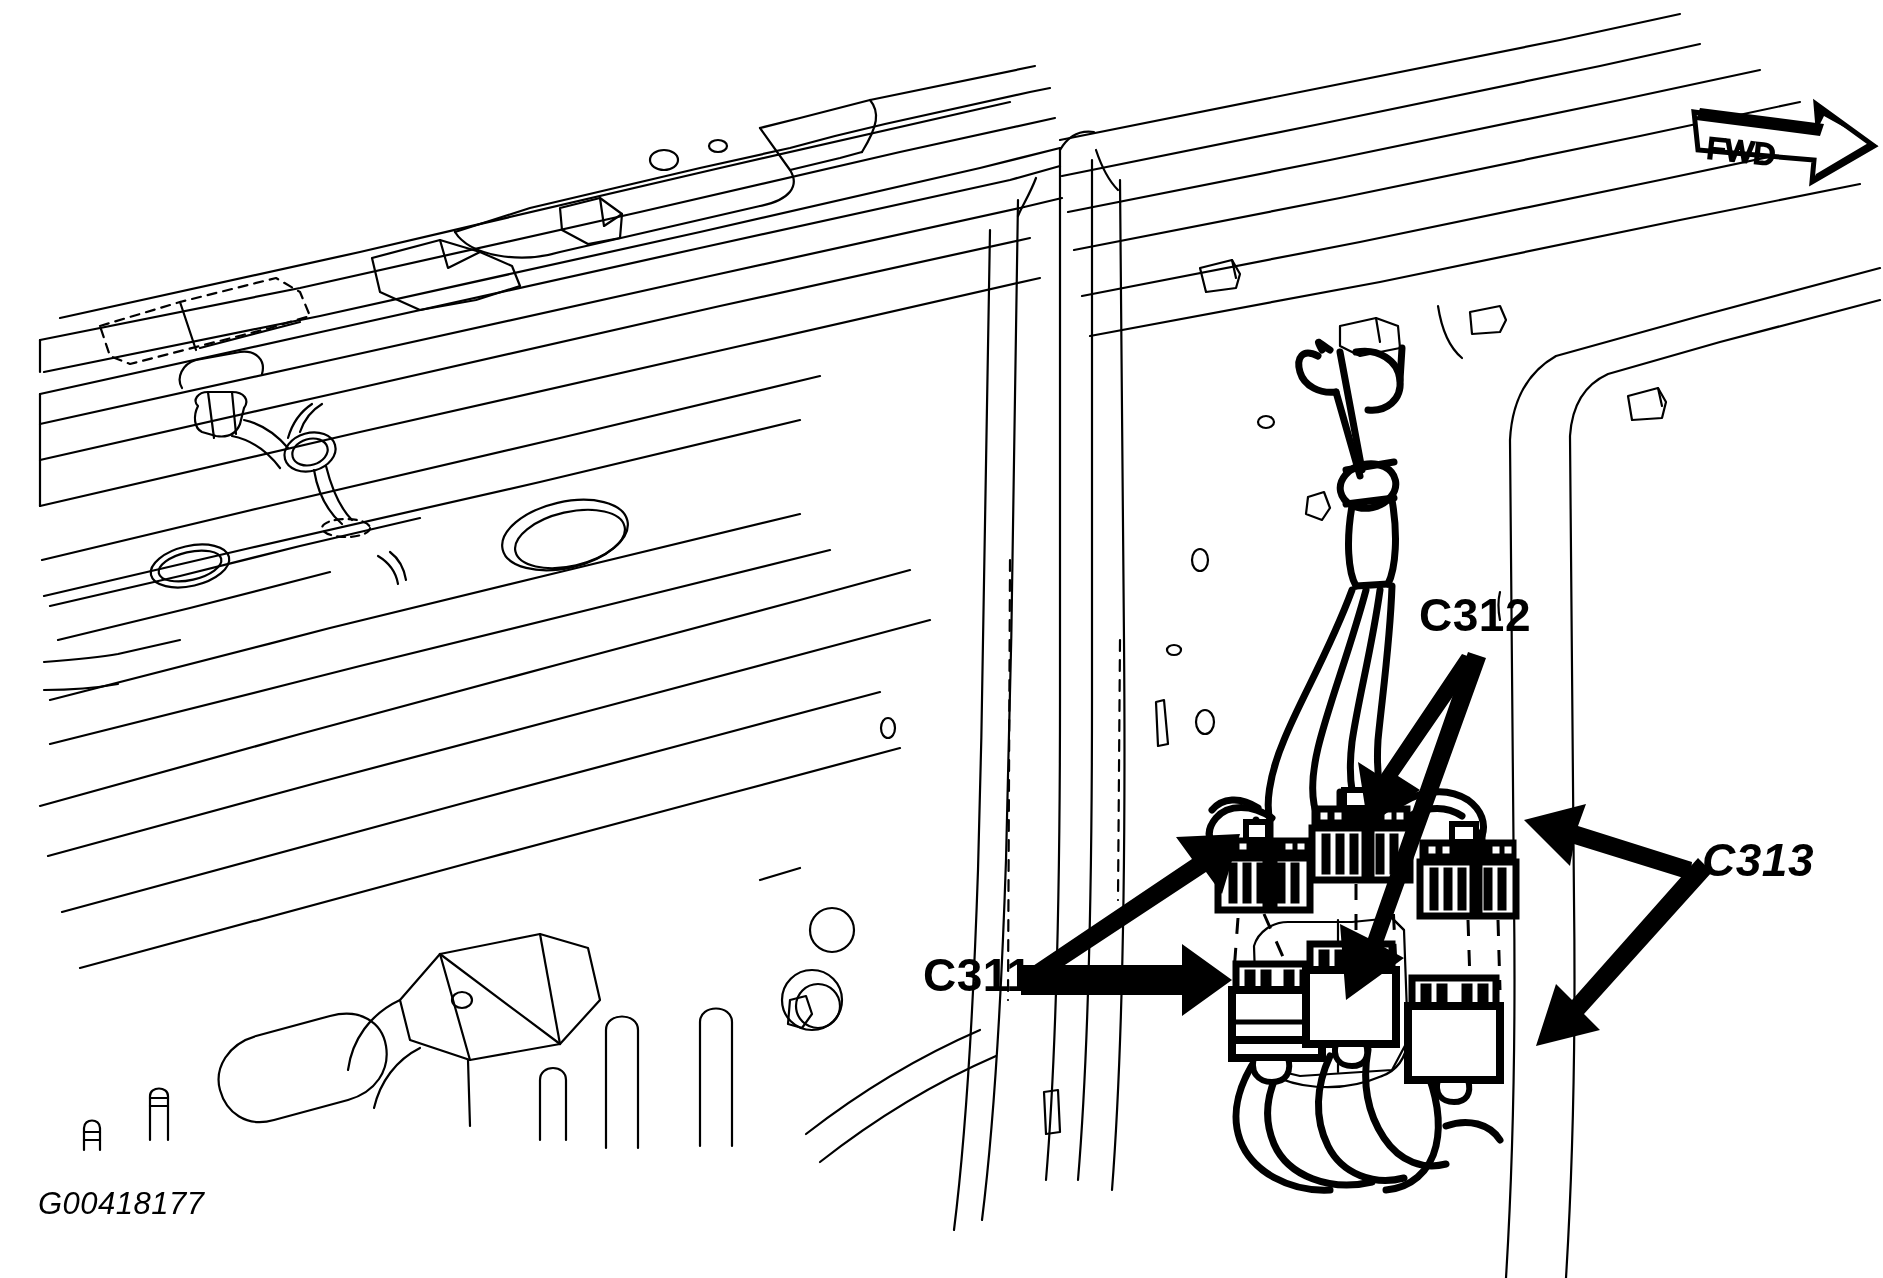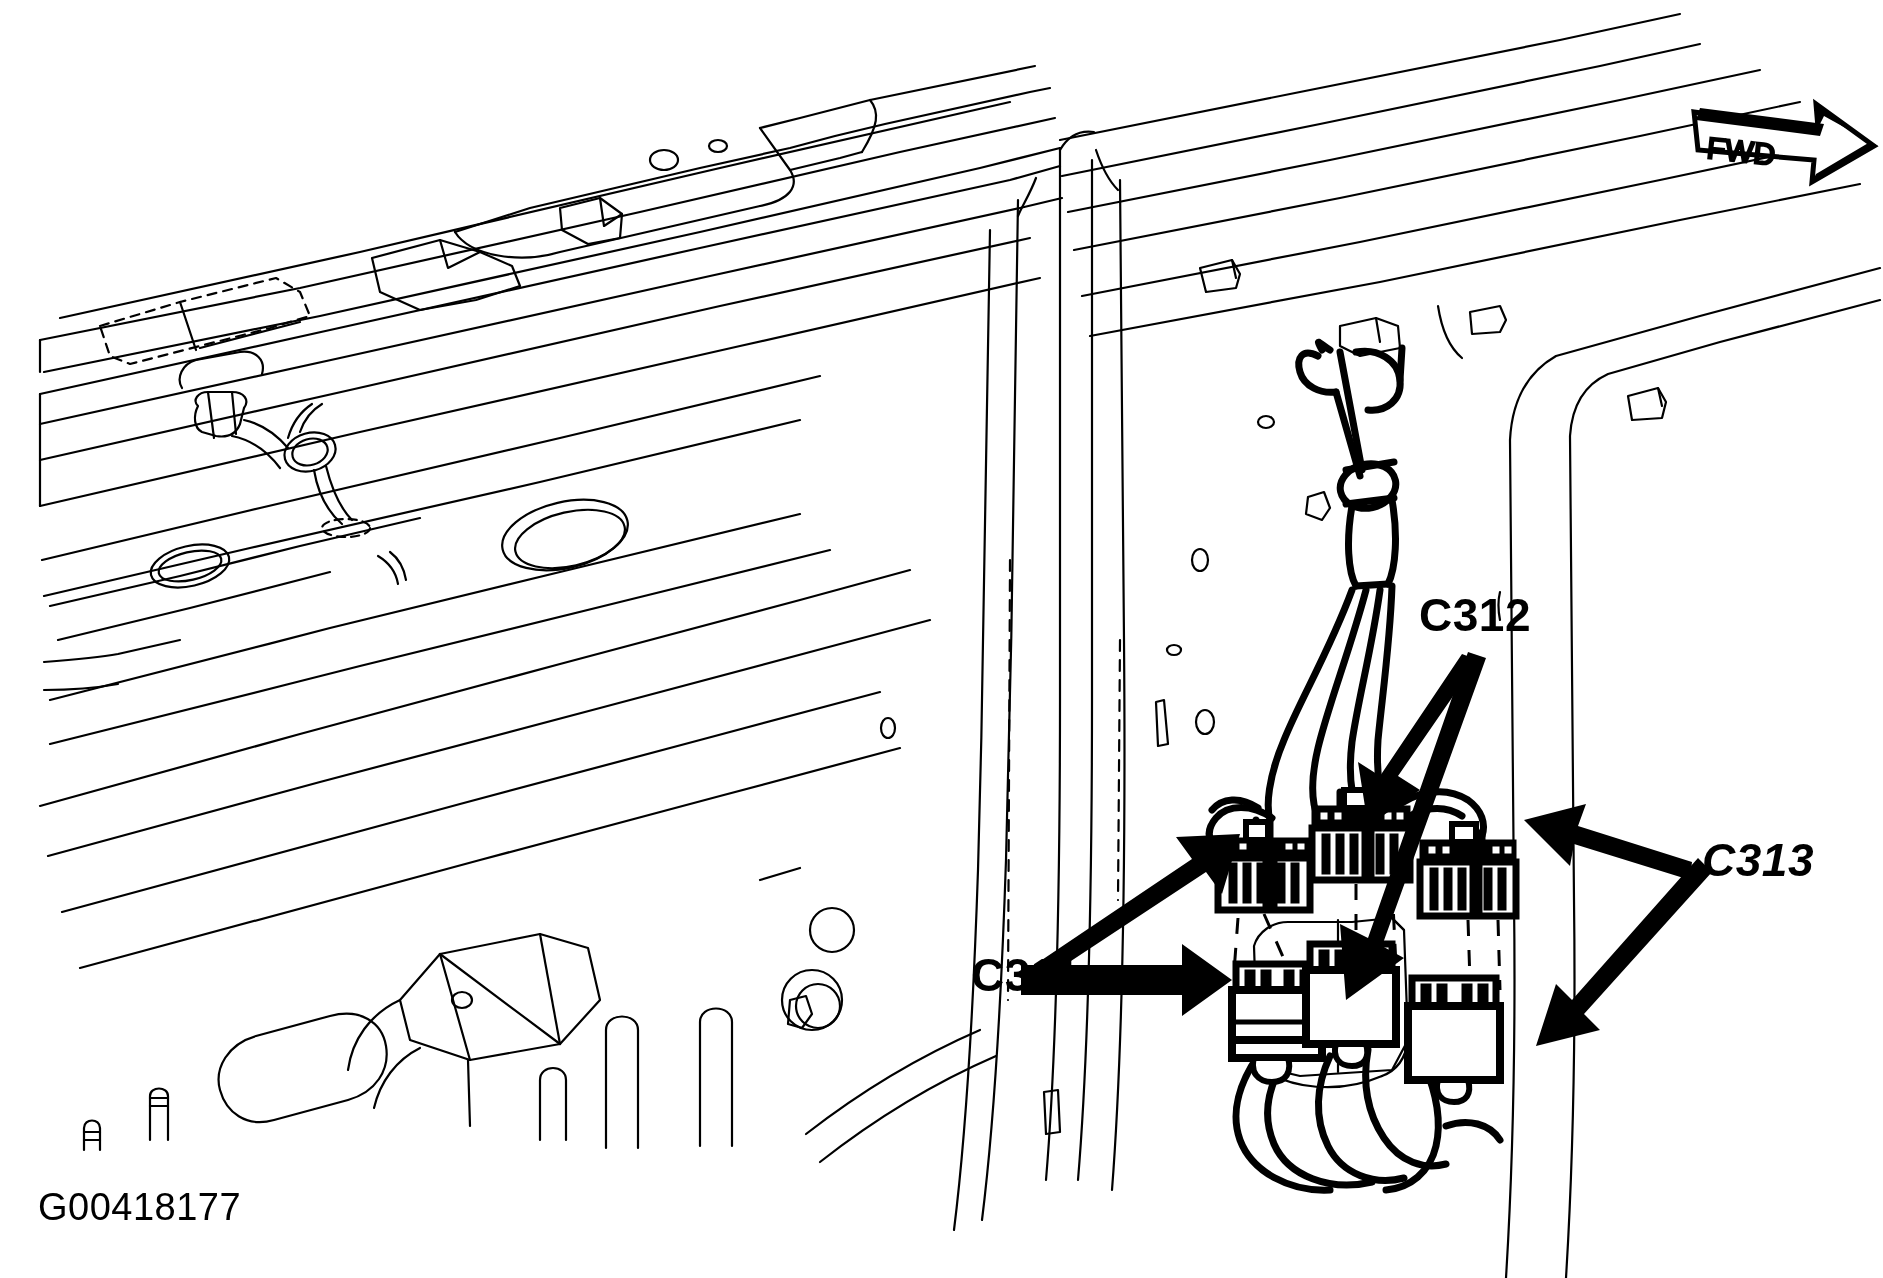--- a/index.html
+++ b/index.html
@@ -23,36 +23,37 @@
     left: 0;
     top: 0;
     width: 1883px;
     height: 1278px;
   }
   #figure-id {
     position: absolute;
     left: 38px;
     top: 1186px;
     font-family: "Liberation Sans", sans-serif;
-    font-size: 38px;
+    font-size: 31px;
     letter-spacing: 0.5px;
     color: #000000;
     white-space: nowrap;
+    font-style: italic;
   }
   .callout-label {
     position: absolute;
     font-family: "Liberation Sans", sans-serif;
     font-weight: bold;
     font-size: 46px;
     letter-spacing: 0.5px;
     color: #000000;
     white-space: nowrap;
     text-align: center;
   }
-  #label-c311 { left: 923px; top: 948px; margin-left: 48px; }
+  #label-c311 { left: 923px; top: 948px; }
   #label-c312 { left: 1419px; top: 588px; }
   #label-c313 { left: 1702px; top: 833px; font-style: italic; }
   .fwd-text {
     font-family: "Liberation Sans", sans-serif;
     font-size: 30px;
     fill: #000000;
   }
 </style>
 </head>
 <body>

